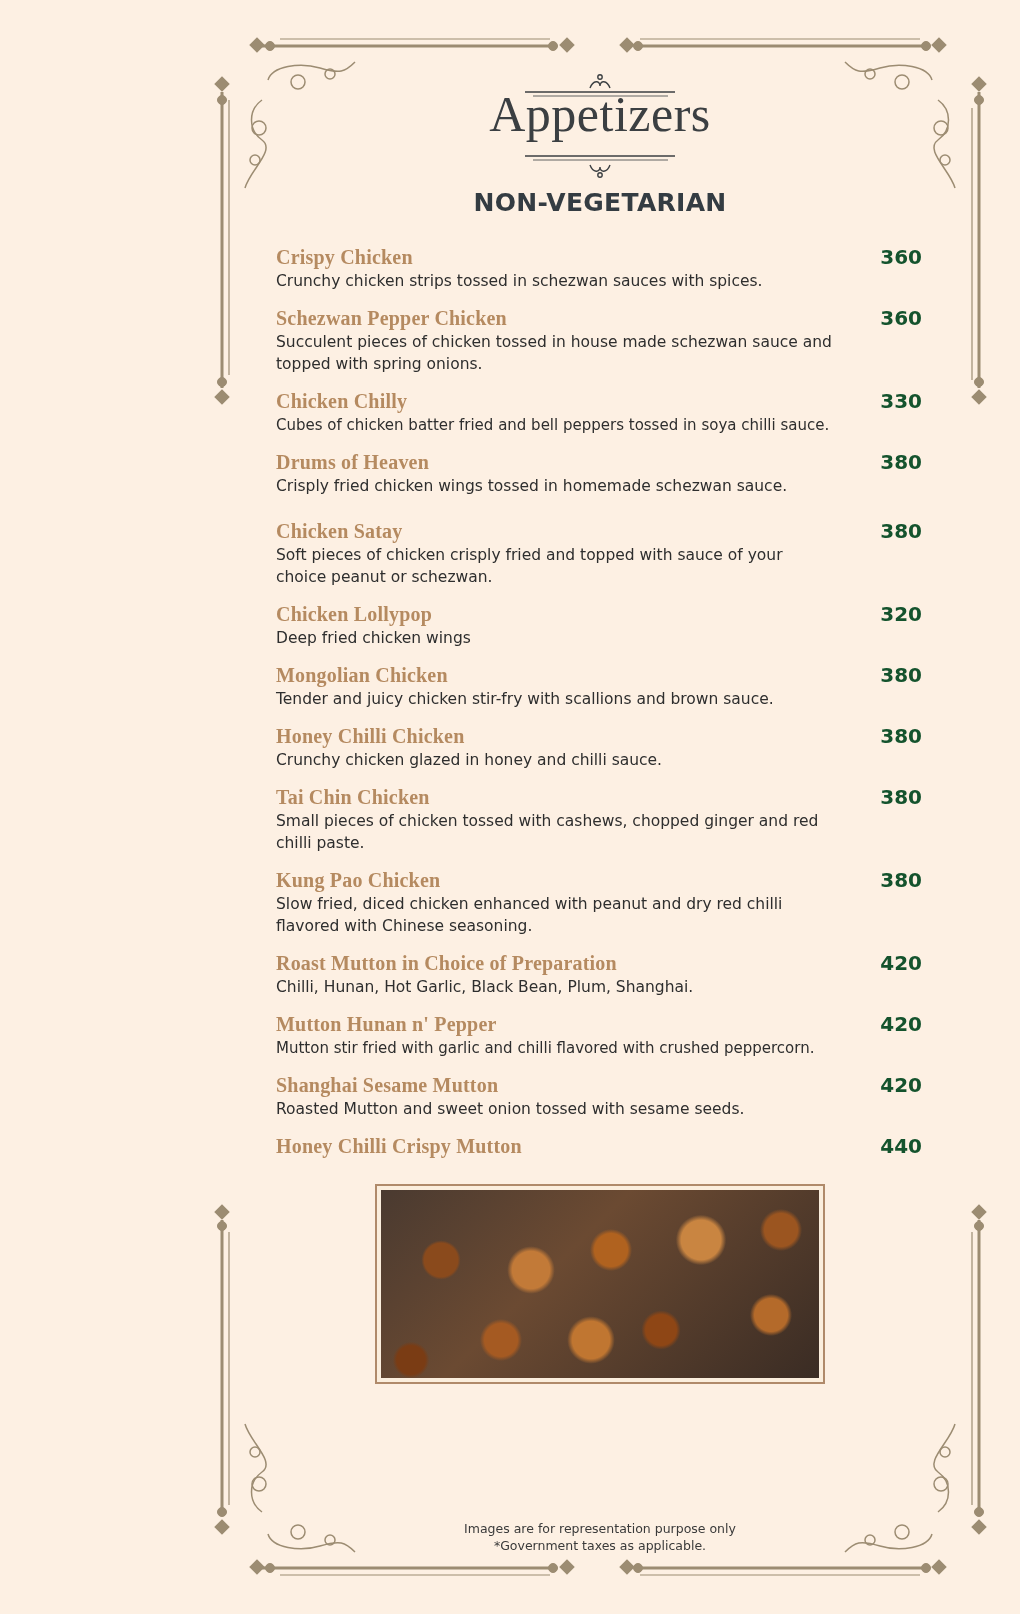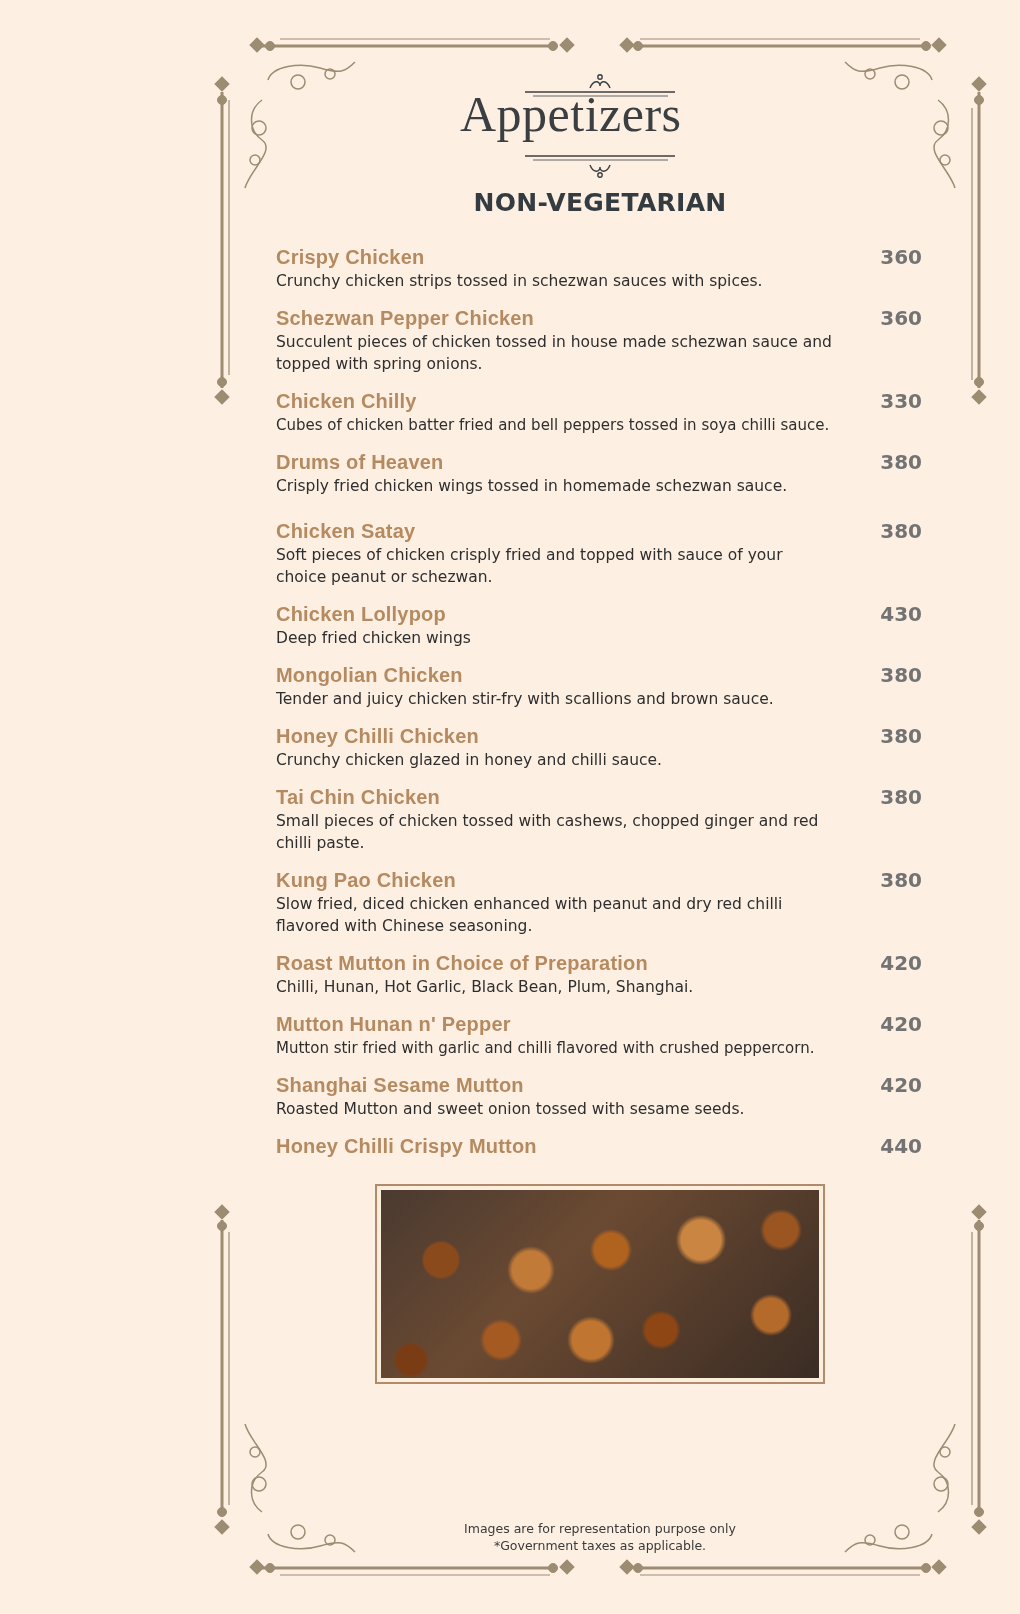--- a/index.html
+++ b/index.html
@@ -6,46 +6,47 @@
   body {
     width: 1020px; height: 1614px;
     background: #fdf0e3;
     position: relative;
     overflow: hidden;
     font-family: "Liberation Sans", sans-serif;
   }
   .deco { position: absolute; }
   .title-wrap {
     position: absolute; left: 460px; top: 70px; width: 280px;
+    text-align: center;
   }
   .title {
     font-family: "Liberation Serif", serif;
     font-size: 50px; color: #3b3f42; letter-spacing: 0.5px;
     line-height: 56px; margin-top: 16px;
   }
   .subtitle {
     position: absolute; left: 400px; width: 400px; top: 188px;
     text-align: center;
     font-family: "DejaVu Sans", sans-serif;
     font-size: 25px; font-weight: bold; color: #343c42;
     letter-spacing: 0.3px;
   }
   .menu {
     position: absolute; left: 276px; top: 244px; width: 646px;
   }
   .item { position: relative; }
   .name {
-    font-family: Liberation Sans, sans-serif;
+    font-family: Liberation Serif, serif;
     font-weight: bold; font-size: 20px; color: #b58a60;
     line-height: 26px; letter-spacing: 0.2px;
   }
   .price {
     position: absolute; right: 0; top: 0;
     font-family: "DejaVu Sans", sans-serif;
-    font-weight: bold; font-size: 20px; color: #737373;
+    font-weight: bold; font-size: 20px; color: #14532d;
     line-height: 26px;
   }
   .desc {
     font-family: "DejaVu Sans", sans-serif;
     font-size: 15.5px; color: #2e2e2e; line-height: 22px;
     width: 600px;
   }
   .photo-frame {
     position: absolute; left: 375px; top: 1184px; width: 450px; height: 200px;
     border: 2px solid #b08a6a; padding: 4px; box-sizing: border-box;
@@ -205,21 +206,21 @@
     <div class="price">380</div>
     <div class="desc">Crisply fried chicken wings tossed in homemade schezwan sauce.</div>
   </div>
   <div class="item" style="margin-bottom:13px">
     <div class="name">Chicken Satay</div>
     <div class="price">380</div>
     <div class="desc" style="width:560px">Soft pieces of chicken crisply fried and topped with sauce of your choice peanut or schezwan.</div>
   </div>
   <div class="item" style="margin-bottom:13px">
     <div class="name">Chicken Lollypop</div>
-    <div class="price">430</div>
+    <div class="price">320</div>
     <div class="desc">Deep fried chicken wings</div>
   </div>
   <div class="item" style="margin-bottom:13px">
     <div class="name">Mongolian Chicken</div>
     <div class="price">380</div>
     <div class="desc">Tender and juicy chicken stir-fry with scallions and brown sauce.</div>
   </div>
   <div class="item" style="margin-bottom:13px">
     <div class="name">Honey Chilli Chicken</div>
     <div class="price">380</div>

